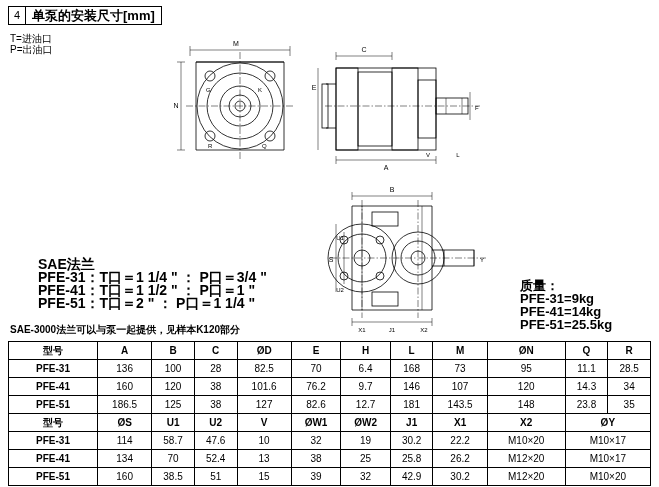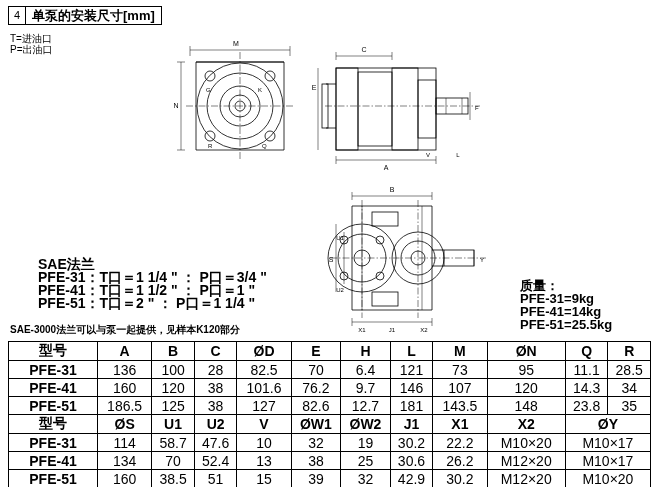--- a/index.html
+++ b/index.html
@@ -100,21 +100,21 @@
   
   .tables {
     position: absolute;
     left: 8px;
     top: 341px;
     width: 643px;
   }
   table.dim {
     border-collapse: collapse;
     width: 643px;
-    font-size: 14px;
+    font-size: 10px;
   }
   table.dim td, table.dim th {
     border: 1px solid #000;
     text-align: center;
     height: 17px;
     padding: 0;
     font-weight: normal;
   }
   table.dim tr.head td {
     font-weight: bold;
@@ -292,21 +292,21 @@
           <td>R</td>
         </tr>
         <tr>
           <td class="model">PFE-31</td>
           <td>136</td>
           <td>100</td>
           <td>28</td>
           <td>82.5</td>
           <td>70</td>
           <td>6.4</td>
-          <td>121</td>
+          <td>168</td>
           <td>73</td>
           <td>95</td>
           <td>11.1</td>
           <td>28.5</td>
         </tr>
         <tr>
           <td class="model">PFE-41</td>
           <td>160</td>
           <td>120</td>
           <td>38</td>
@@ -361,21 +361,21 @@
           <td colspan="2">M10×17</td>
         </tr>
         <tr>
           <td class="model">PFE-41</td>
           <td>134</td>
           <td>70</td>
           <td>52.4</td>
           <td>13</td>
           <td>38</td>
           <td>25</td>
-          <td>30.6</td>
+          <td>25.8</td>
           <td>26.2</td>
           <td>M12×20</td>
           <td colspan="2">M10×17</td>
         </tr>
         <tr>
           <td class="model">PFE-51</td>
           <td>160</td>
           <td>38.5</td>
           <td>51</td>
           <td>15</td>

